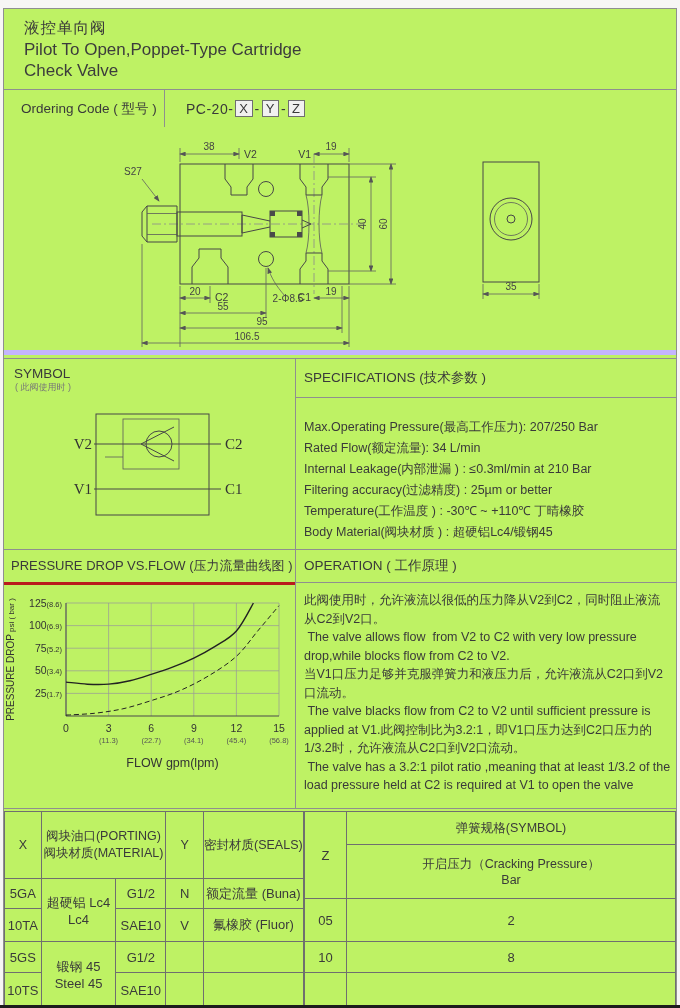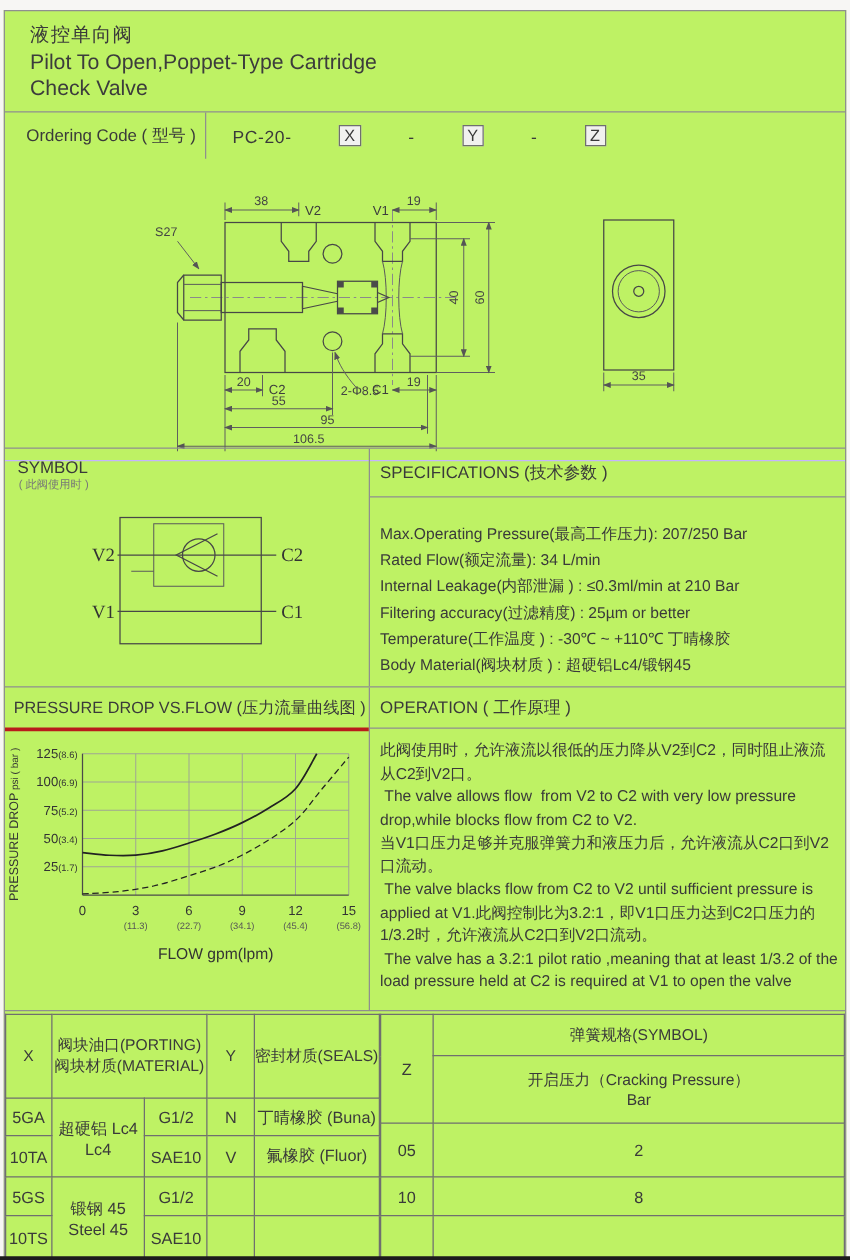--- a/index.html
+++ b/index.html
@@ -14,24 +14,24 @@
     border:1px solid #8f8f8f;background:#bef264;
   }
   .sec{position:absolute;left:0;right:0;box-sizing:border-box;}
   
   #sec-title{top:0;height:80px;padding:9px 0 0 20px;}
   #title-cn{font-size:15.5px;letter-spacing:1px;}
   #title-en1,#title-en2{font-size:17px;line-height:21px;color:#3c3c3c;}
   
   #sec-order{top:80px;height:38px;border-top:1px solid #8f8f8f;display:flex;}
   #order-label{width:161px;border-right:1px solid #8f8f8f;display:flex;align-items:center;padding-left:17px;font-size:13.5px;box-sizing:border-box;}
-  #order-code{flex:1;display:flex;align-items:center;padding-left:21px;font-size:14px;letter-spacing:.5px;gap:36px;}
+  #order-code{flex:1;display:flex;align-items:center;padding-left:21px;font-size:14px;letter-spacing:.5px;}
   .codebox{display:inline-block;border:1px solid #6f6f6f;background:#f1f1ef;padding:0 3px;margin:0 2px;font-size:13px;line-height:15px;}
   
-  #sec-draw{top:132px;height:228px;border-bottom:1px solid #c4b5fd;}
+  #sec-draw{top:118px;height:228px;border-bottom:5px solid #c4b5fd;}
   
   #sec-sym{top:349px;height:191px;border-top:1px solid #8f8f8f;display:flex;}
   #sym-panel{width:292px;border-right:1px solid #8f8f8f;box-sizing:border-box;position:relative;}
   #sym-title{font-size:13.5px;padding:7px 0 0 10px;}
   #sym-sub{font-size:9px;color:#777;padding-left:11px;}
   #spec-panel{flex:1;}
   #spec-head{height:38px;border-bottom:1px solid #8f8f8f;display:flex;align-items:center;padding-left:8px;font-size:13.5px;}
   #spec-body{padding:19px 4px 0 8px;font-size:12.5px;line-height:21px;}
   
   #sec-chart{top:540px;height:260px;border-top:1px solid #8f8f8f;border-bottom:1px solid #8f8f8f;display:flex;}
@@ -270,21 +270,21 @@
         <th>密封材质(SEALS)</th>
       </tr>
       <tr class="h30">
         <td>5GA</td>
         <td rowspan="2">
           <div>超硬铝 Lc4</div>
           <div>Lc4</div>
         </td>
         <td>G1/2</td>
         <td>N</td>
-        <td>丁晴橡胶 (Buna)</td>
+        <td>额定流量 (Buna)</td>
       </tr>
       <tr class="h33">
         <td>10TA</td>
         <td>SAE10</td>
         <td>V</td>
         <td>氟橡胶 (Fluor)</td>
       </tr>
       <tr class="h31">
         <td>5GS</td>
         <td rowspan="2">

